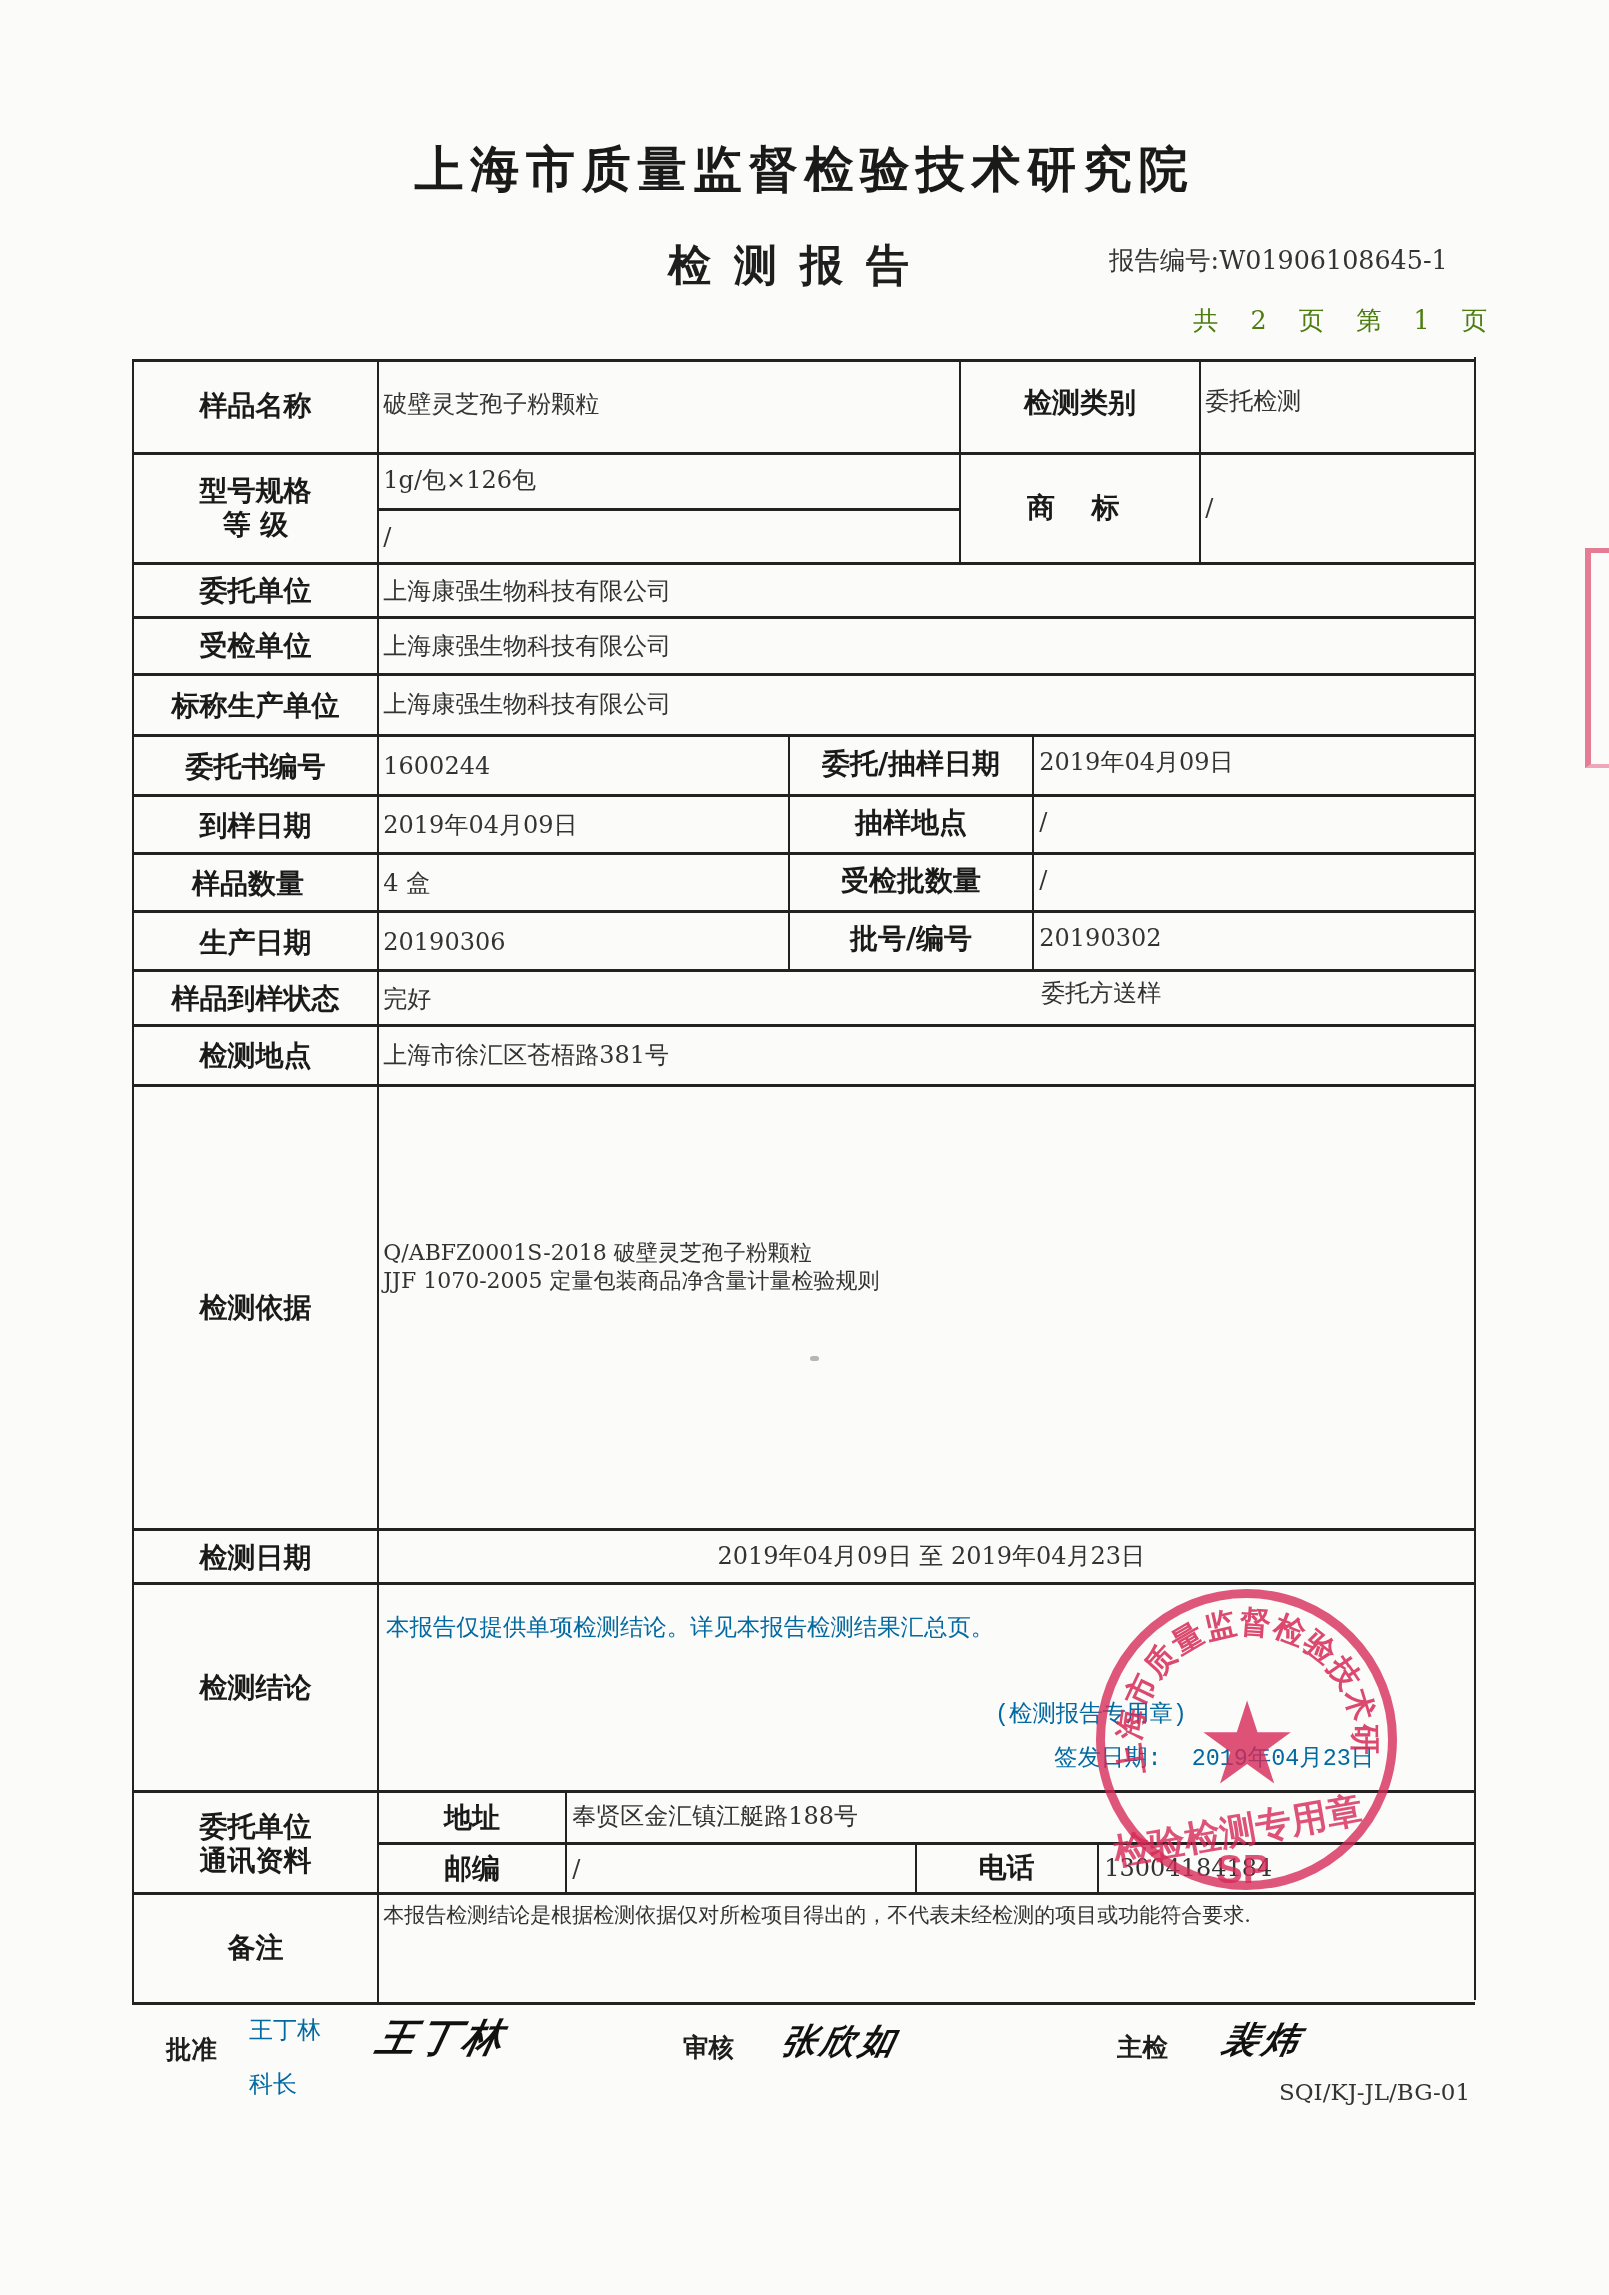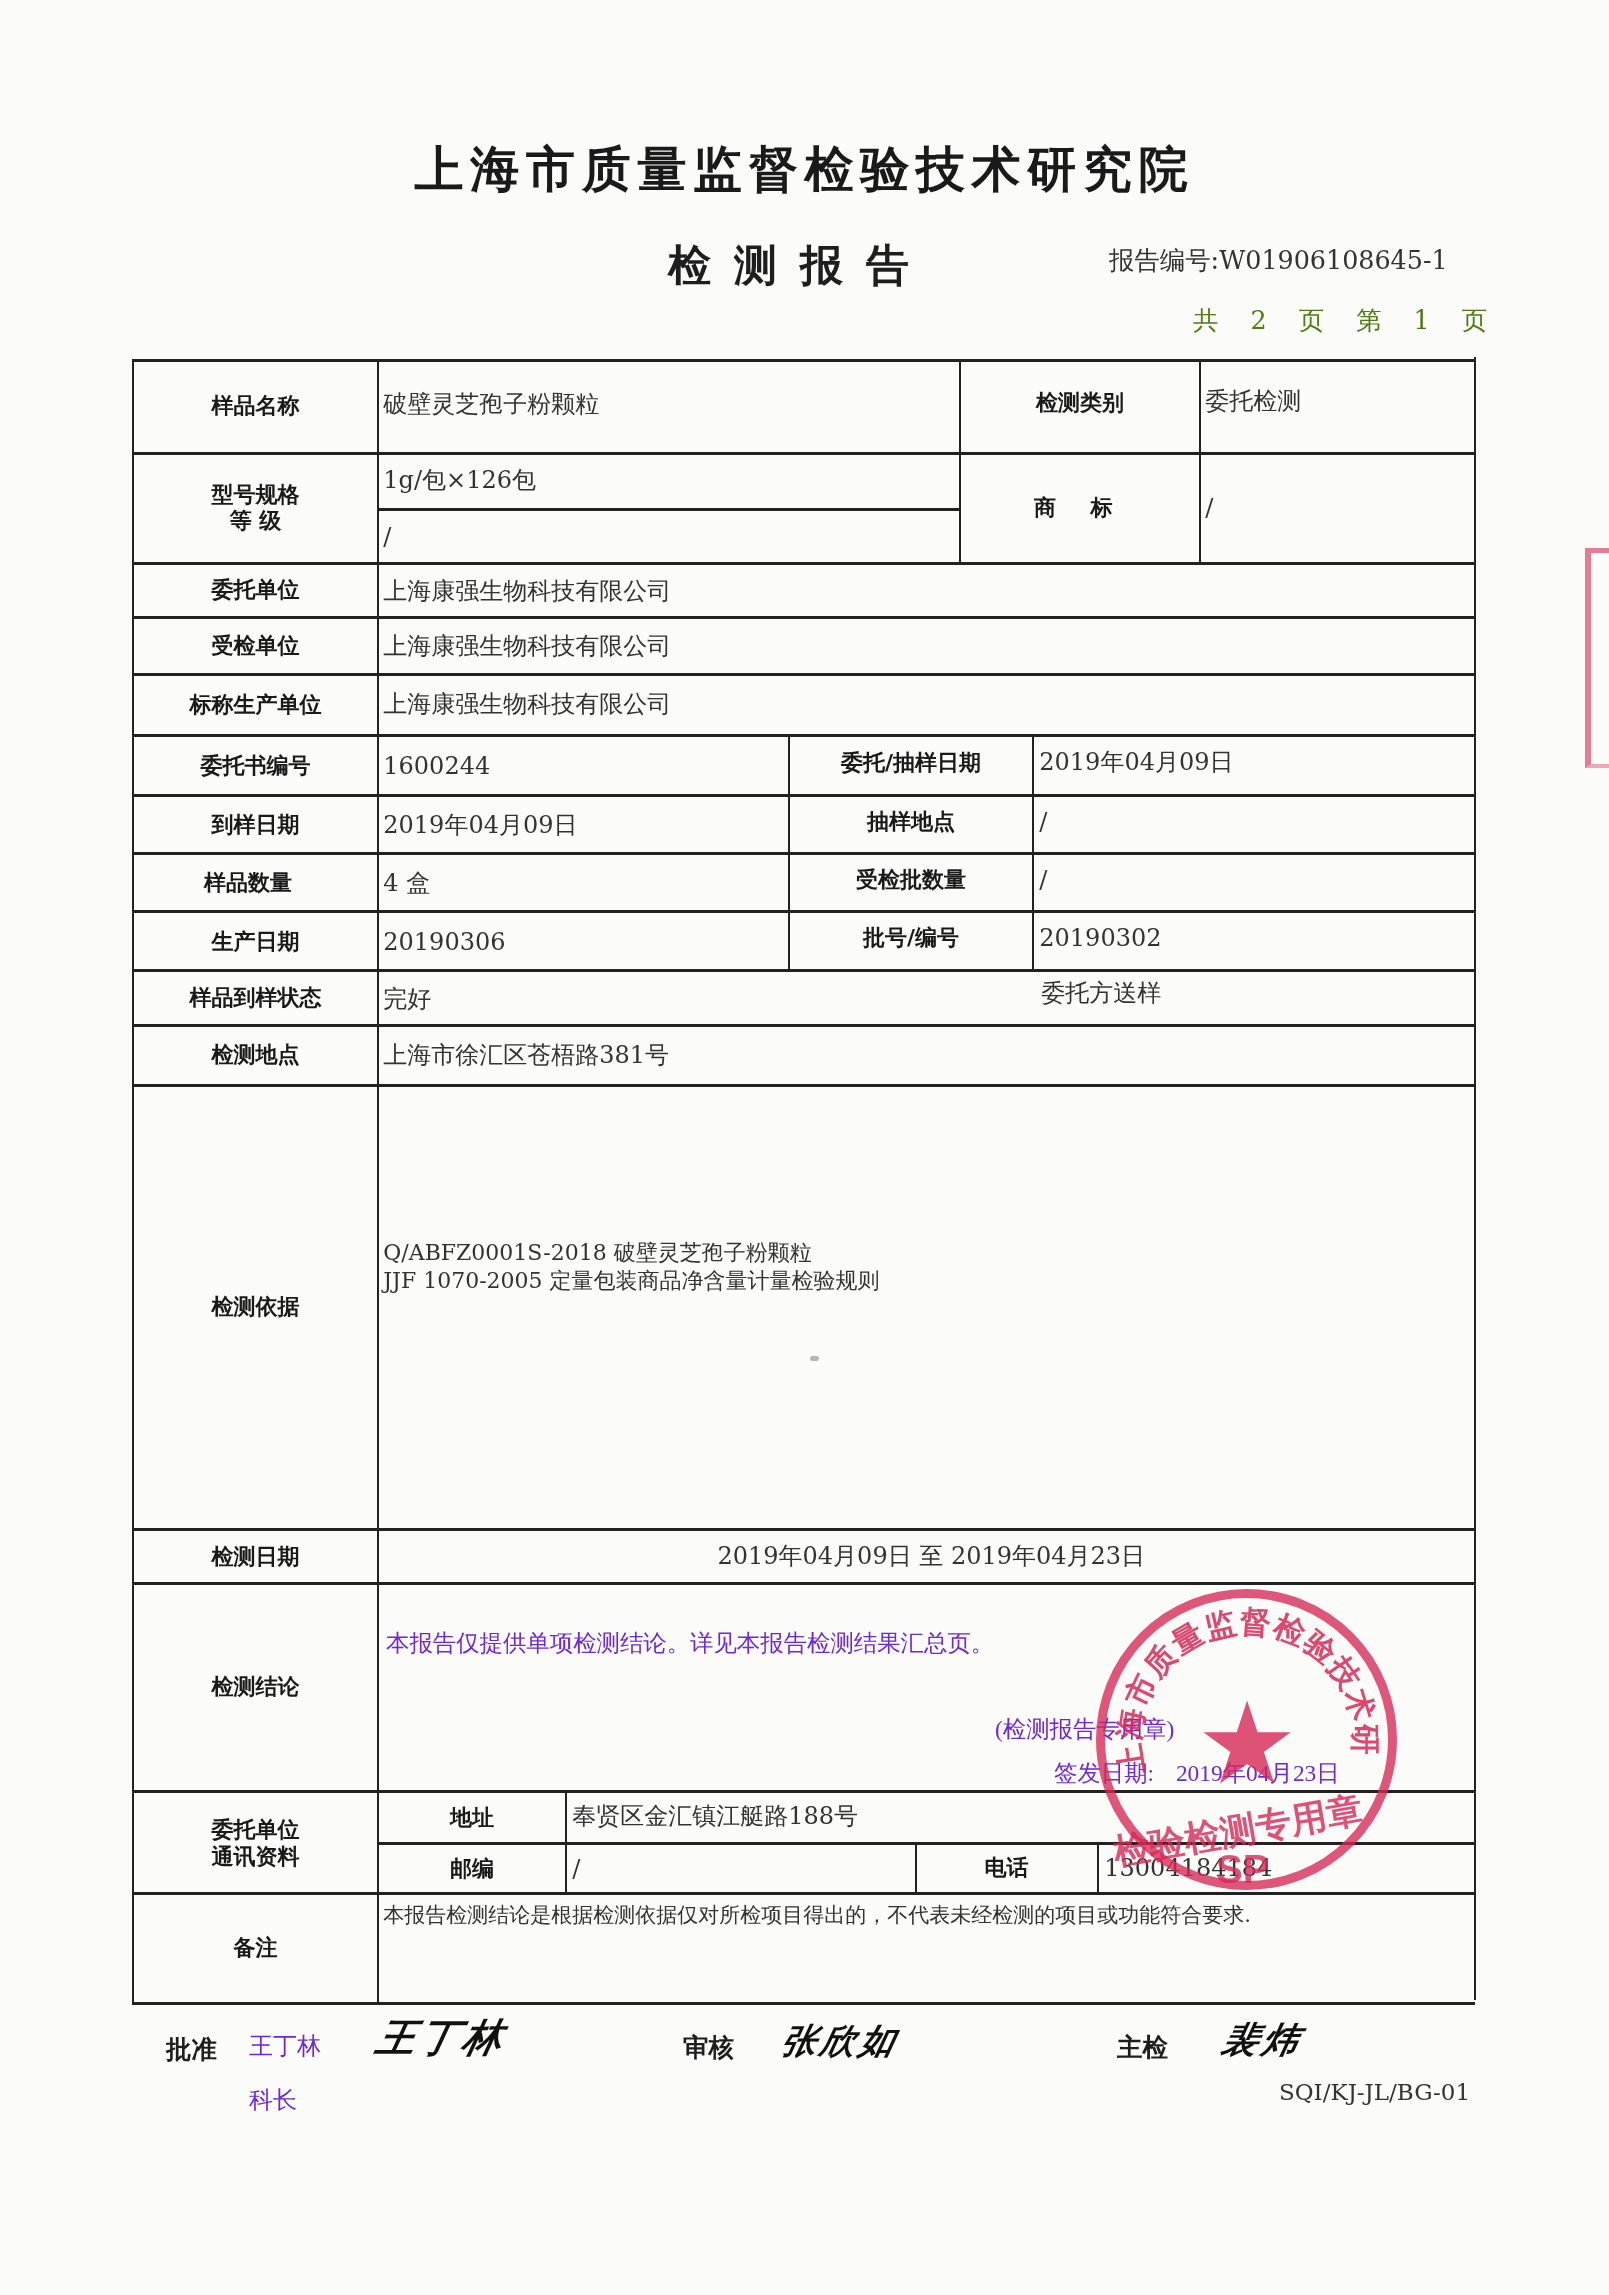--- a/index.html
+++ b/index.html
@@ -24,31 +24,31 @@
   }
   .page-info {
     left: 1193px; top: 304px; font-family: "DejaVu Serif", "Liberation Serif", serif;
     font-size: 25.4px; color: #4d7c0f; word-spacing: 13.4px; letter-spacing: 5.3px;
   }
   
   .hl { position: absolute; height: 3.3px; background: #222; }
   .vl { position: absolute; width: 2px; background: #222; }
   .cell-label {
     position: absolute; display: flex; align-items: center; justify-content: center;
-    text-align: left; font-weight: bold; font-size: 22px; color: #1a1a1a; line-height: 1.2;
+    text-align: left; font-weight: bold; font-size: 28px; color: #1a1a1a; line-height: 1.2;
   }
   .cell-value {
     position: absolute; display: flex; align-items: center;
     font-family: "DejaVu Serif", "Liberation Serif", serif;
     font-size: 24px; color: #333; padding-left: 5.3px;
   }
   .multi { flex-direction: column; align-items: flex-start; justify-content: center; line-height: 1.25; }
   .small { font-size: 21px; line-height: 1.4; }
   .sig-label { font-size: 25.4px; font-weight: bold; }
-  .sig-text { font-family: Liberation Serif, serif; font-size: 24px; color: #6d28d9; margin-top: 16px; }
+  .sig-text { font-family: Liberation Mono, monospace; font-size: 24px; color: #0369a1; }
   .hand { font-family: "DejaVu Serif", "Liberation Serif", serif; font-size: 39px; font-style: italic; font-weight: bold; color: #111; letter-spacing: 4px; transform: skewX(-12deg); }
   .footer-code { font-family: "DejaVu Serif", "Liberation Serif", serif; font-size: 23px; color: #333; }
   .stamp {
     left: 1096px; top: 1589px; width: 301px; height: 301px; border-radius: 50%;
     border: 9.4px solid rgba(214, 40, 85, 0.78);
     box-sizing: border-box;
   }
   .stamp-text-top {
     position: absolute; left: 0; top: 0; width: 100%; height: 100%;
   }

